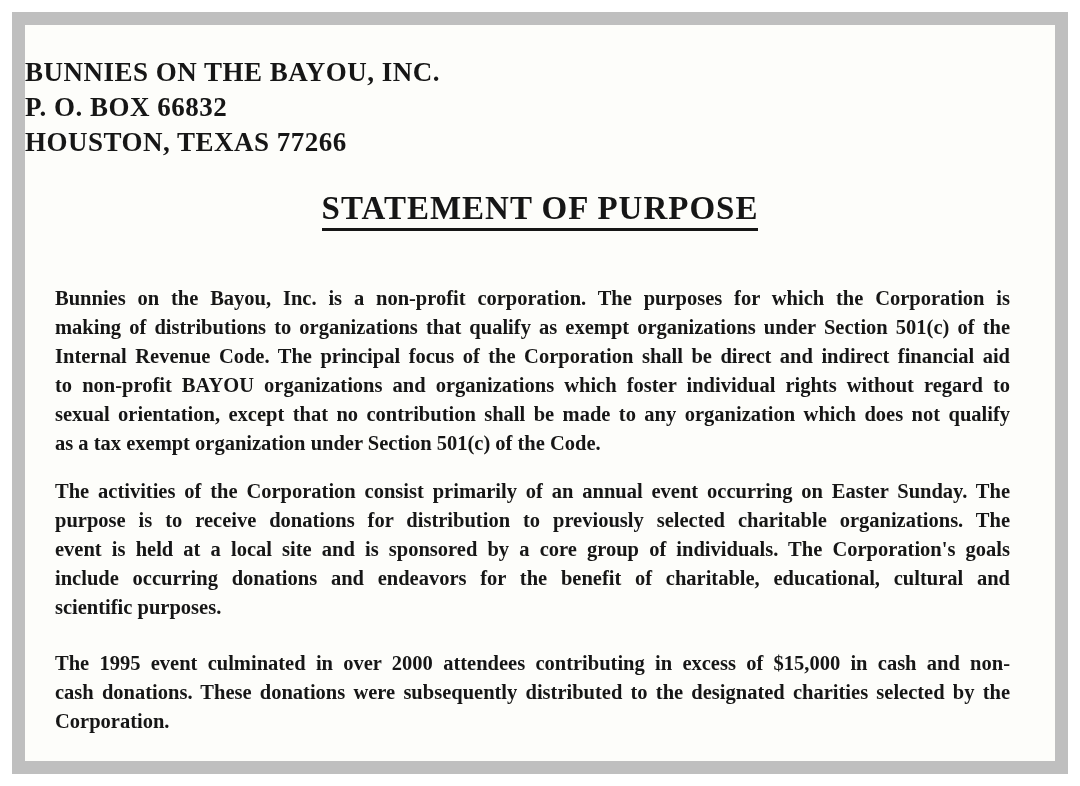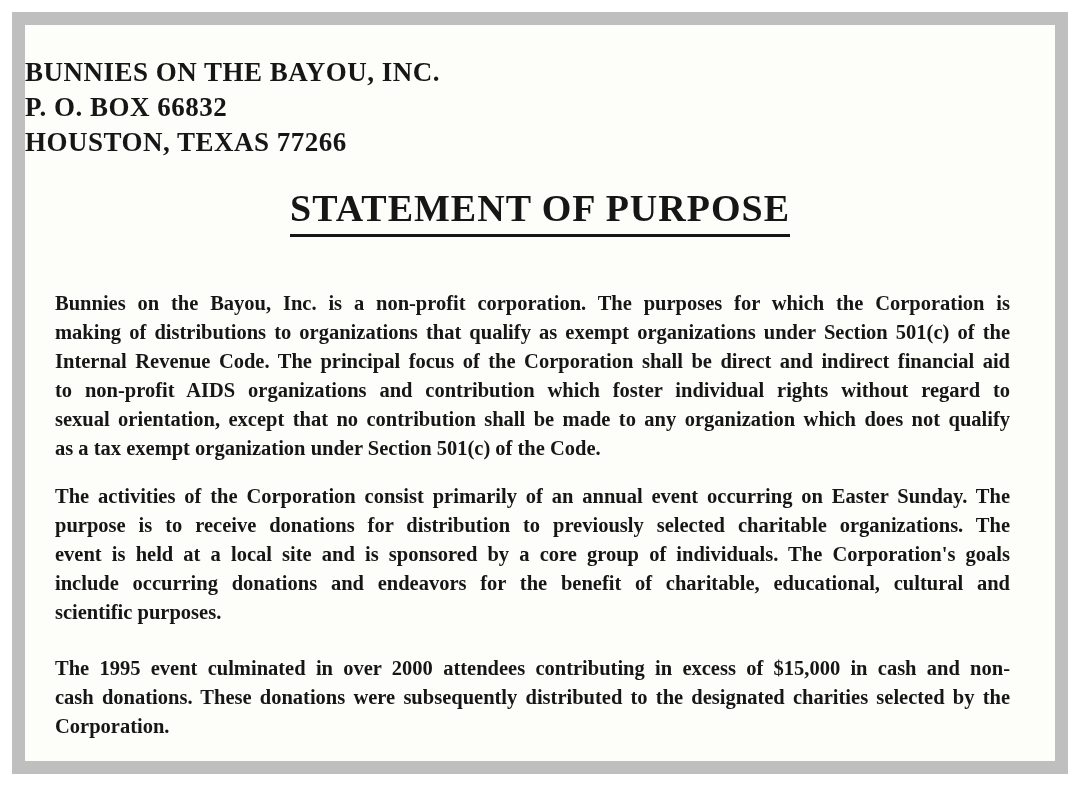--- a/index.html
+++ b/index.html
@@ -34,24 +34,24 @@
     letter-spacing: 0.5px;
   }
   .doc-title-row {
     margin-top: 30px;
     text-align: center;
     line-height: 36px;
   }
   .doc-title {
     display: inline-block;
     font-weight: bold;
-    font-size: 38px;
+    font-size: 33px;
     letter-spacing: 1px;
     border-bottom: 3px solid #161616;
-    padding-bottom: 8px;
+    padding-bottom: 2px;
   }
   .body-text {
     margin-top: 52px;
     padding-left: 30px;
     padding-right: 45px;
     font-size: 20.5px;
     line-height: 29px;
     font-weight: bold;
   }
   .para { margin: 0; }
@@ -79,21 +79,21 @@
 
     <div class="doc-title-row">
       <span class="doc-title">STATEMENT OF PURPOSE</span>
     </div>
 
     <div class="body-text">
       <div class="para">
           <div class="line">Bunnies on the Bayou, Inc. is a non-profit corporation. The purposes for which the Corporation is</div>
           <div class="line">making of distributions to organizations that qualify as exempt organizations under Section 501(c) of the</div>
           <div class="line">Internal Revenue Code. The principal focus of the Corporation shall be direct and indirect financial aid</div>
-          <div class="line">to non-profit AIDS organizations and contribution which foster individual rights without regard to</div>
+          <div class="line">to non-profit BAYOU organizations and organizations which foster individual rights without regard to</div>
           <div class="line">sexual orientation, except that no contribution shall be made to any organization which does not qualify</div>
           <div class="line line--last">as a tax exempt organization under Section 501(c) of the Code.</div>
         </div>
       <div class="para">
           <div class="line">The activities of the Corporation consist primarily of an annual event occurring on Easter Sunday. The</div>
           <div class="line">purpose is to receive donations for distribution to previously selected charitable organizations. The</div>
           <div class="line">event is held at a local site and is sponsored by a core group of individuals. The Corporation's goals</div>
           <div class="line">include occurring donations and endeavors for the benefit of charitable, educational, cultural and</div>
           <div class="line line--last">scientific purposes.</div>
         </div>

